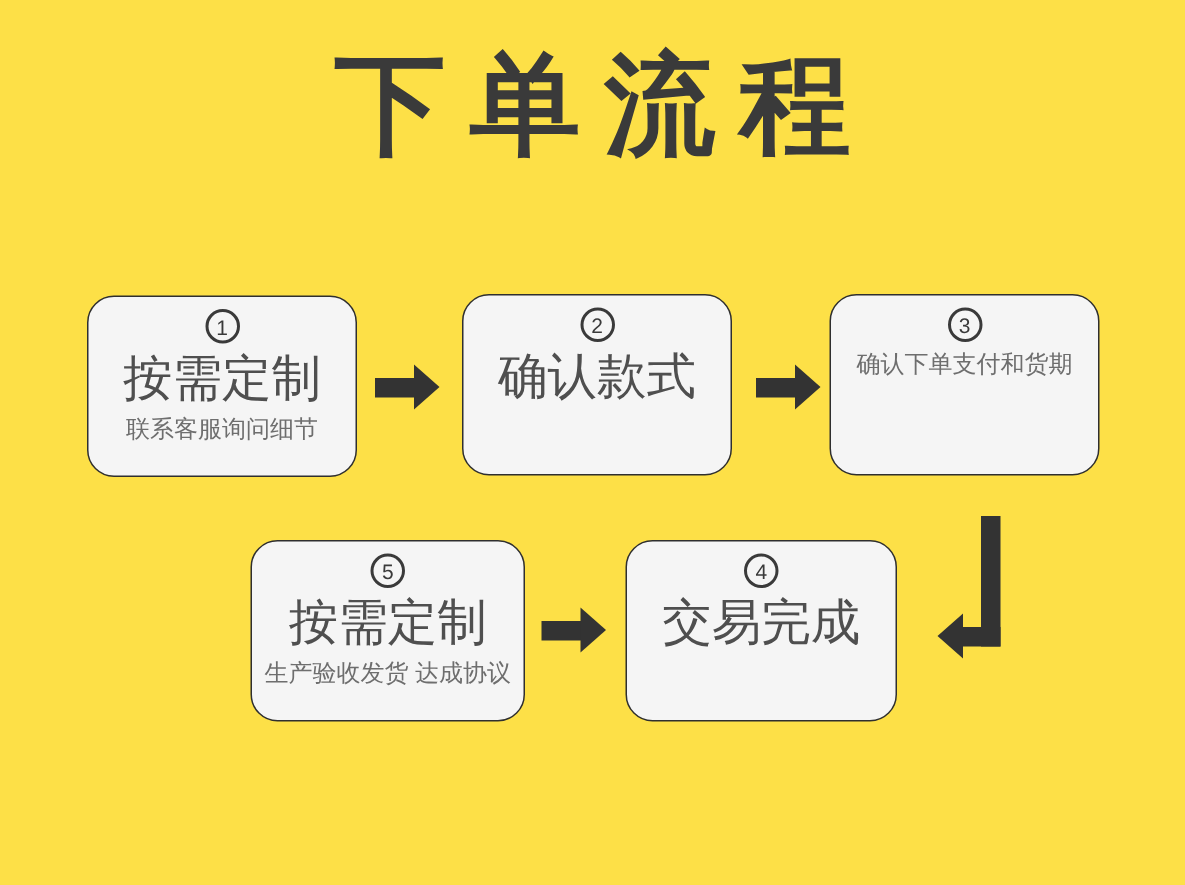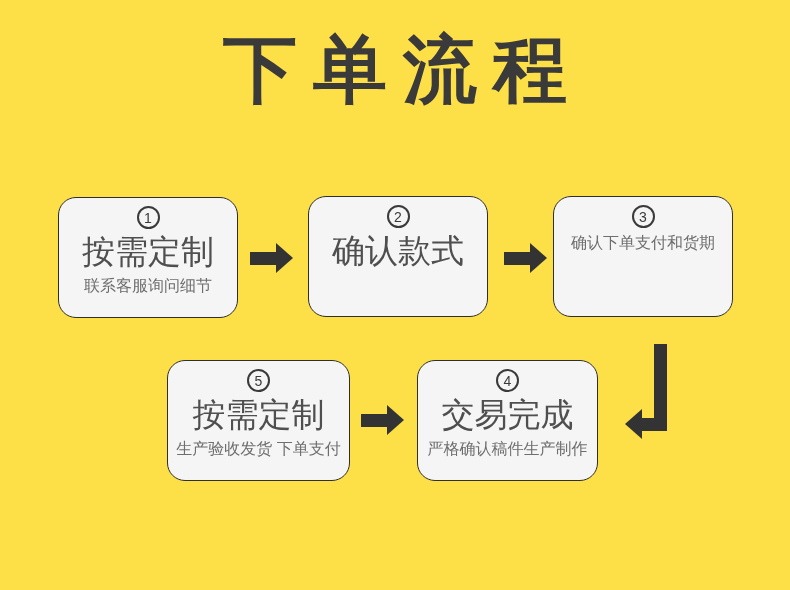--- a/index.html
+++ b/index.html
@@ -115,27 +115,26 @@
 
   <div class="bent">
     <span class="vbar"></span>
     <span class="hbar"></span>
     <span class="lhead"></span>
   </div>
 
   <div class="box box-5">
     <span class="num">5</span>
     <span class="label">按需定制</span>
-    <span class="subtitle">生产验收发货 下单支付</span>
+    <span class="subtitle">生产验收发货 达成协议</span>
   </div>
 
   <div class="harrow arrow-c">
     <span class="shaft"></span>
     <span class="head"></span>
   </div>
 
   <div class="box box-4">
     <span class="num">4</span>
     <span class="label">交易完成</span>
-    <span class="subtitle">严格确认稿件生产制作</span>
   </div>
 
 </div>
 
 </body></html>

